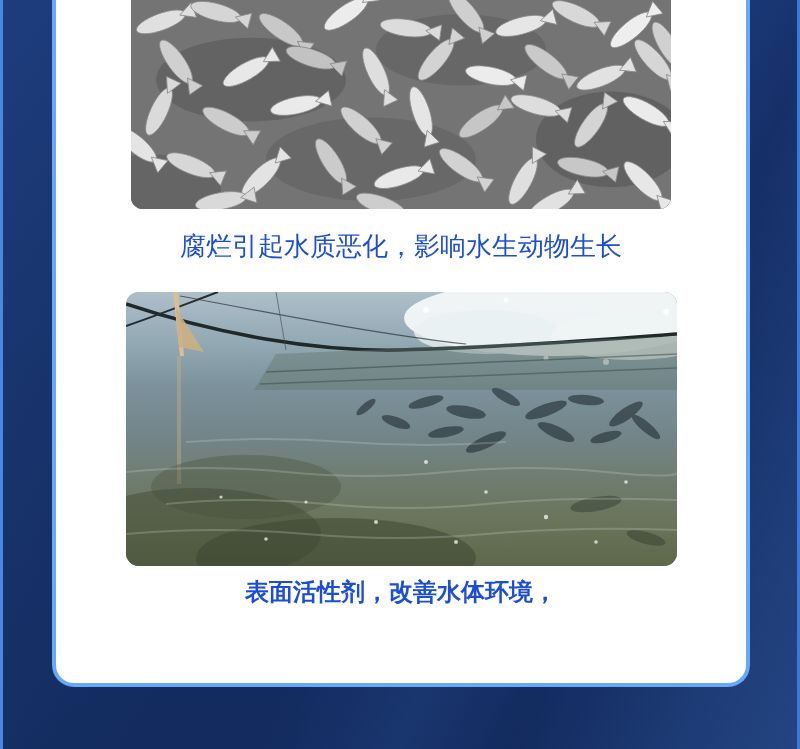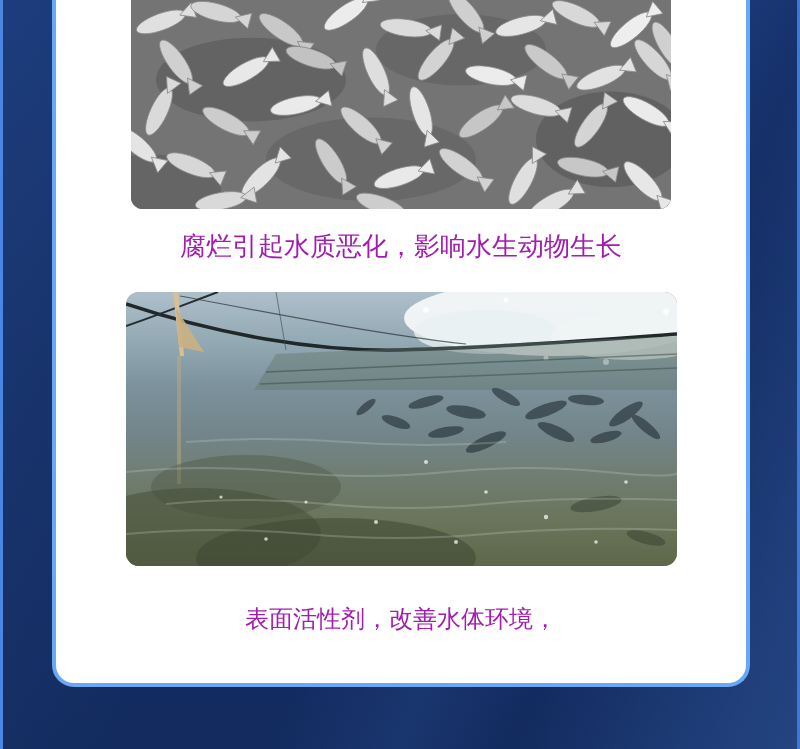--- a/index.html
+++ b/index.html
@@ -25,24 +25,24 @@
     border:4px solid #68a8f4;border-top:none;
     border-radius:0 0 22px 22px;overflow:hidden;
   }
   .photo{display:block;margin:0 auto;overflow:hidden;background:#777;}
   .photo svg{display:block;width:100%;height:100%;}
   .photo1{width:540px;height:209px;border-radius:0 0 12px 12px;}
   .photo2{width:551px;height:274px;border-radius:13px;margin-top:30px;background:#8ca2ac;}
   figure{padding:0;margin:0 auto;}
   .caption{
     font-family:"Liberation Serif","DejaVu Serif",serif;
-    color:#a21caf;text-align:center;font-weight:400;
+    color:#1d4ed8;text-align:center;font-weight:400;
   }
   .caption1{font-size:26px;line-height:30px;margin:23px 0 0;}
-  .caption2{font-size:24px;line-height:33px;margin:37px 0 0;}
+  .caption2{font-size:24px;line-height:33px;margin:10px 0 0;font-weight:bold;}
 </style>
 </head>
 <body>
 
 <div class="page">
   <div class="edge-strip left"></div>
   <div class="edge-strip right"></div>
 
   <div class="card">
 

